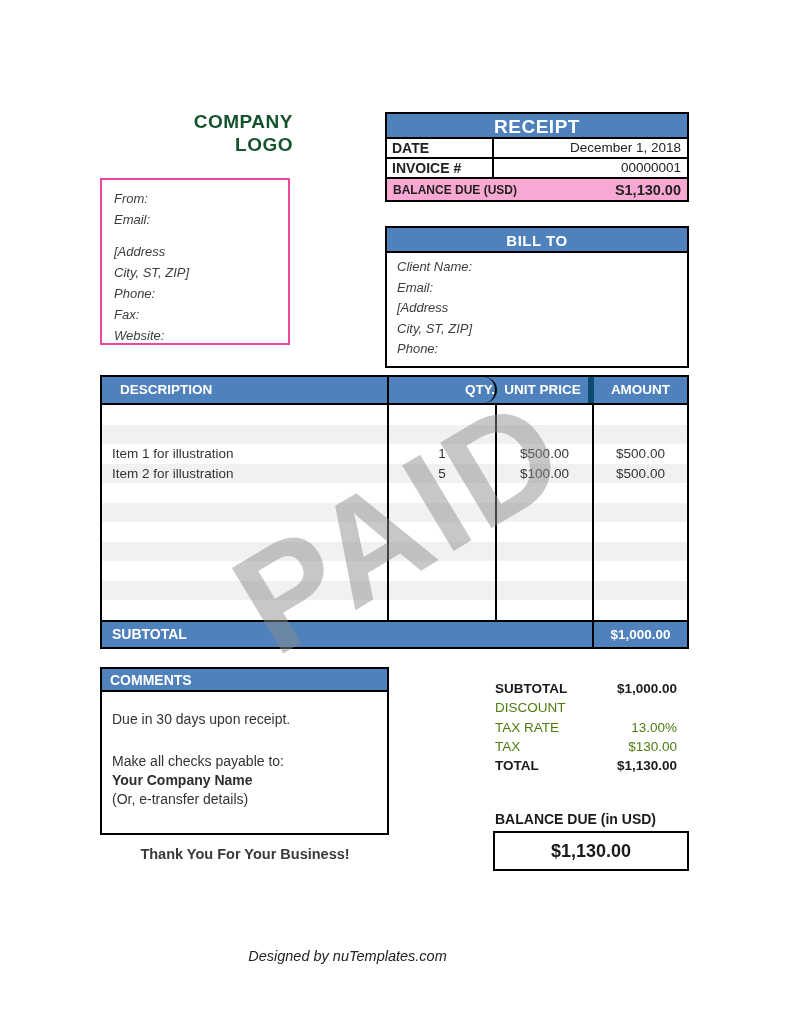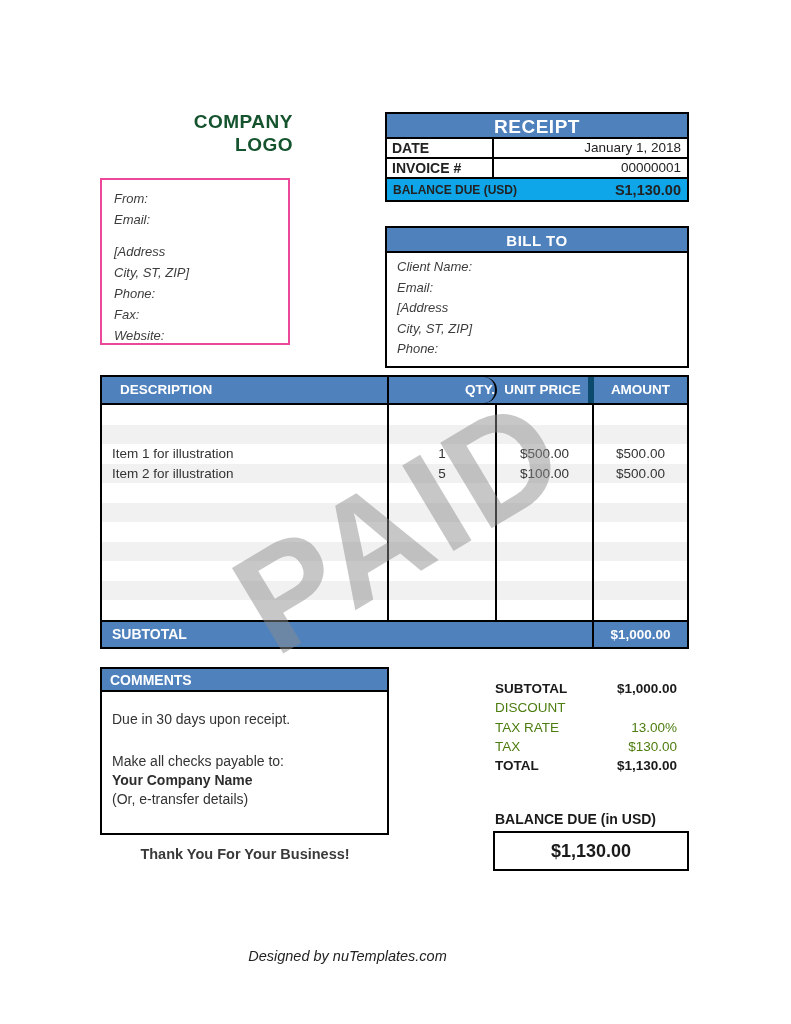--- a/index.html
+++ b/index.html
@@ -20,21 +20,21 @@
   .addr-gap { height:11px; }
 
   
   .receipt-table { left:385px; top:112px; width:304px; border:2px solid #000; background:#fff; }
   .receipt-title { height:25px; background:#4f81bd; color:#fff; font-weight:bold; font-size:19px;
                    text-align:center; line-height:25px; border-bottom:2px solid #000; letter-spacing:.5px; }
   .rh-row { display:flex; height:20px; border-bottom:2px solid #000; }
   .rh-label { width:107px; border-right:2px solid #000; font-weight:bold; font-size:14px;
               line-height:18px; padding-left:5px; }
   .rh-value { flex:1; font-size:13.5px; line-height:18px; text-align:right; padding-right:6px; }
-  .rh-balance { display:flex; height:21px; background:#0ea5e9; align-items:center;
+  .rh-balance { display:flex; height:21px; background:#f9a8d4; align-items:center;
                 justify-content:space-between; padding:0 6px; }
   .rh-balance .bl { font-weight:bold; font-size:12px; }
   .rh-balance .bv { font-weight:bold; font-size:14.5px; }
 
   
   .billto-box { left:385px; top:226px; width:304px; border:2px solid #000; }
   .box-header { height:25px; background:#4f81bd; color:#fff; font-weight:bold; font-size:15px;
                 text-align:center; line-height:25px; border-bottom:2px solid #000; letter-spacing:.5px; }
   .billto-body { padding:4px 10px 6px 10px; }
   .billto-body .addr-line { line-height:20.5px; }
@@ -108,21 +108,21 @@
       <div class="addr-line">Phone:</div>
       <div class="addr-line">Fax:</div>
       <div class="addr-line">Website:</div>
     </div>
 </div>
 
 <div class="abs receipt-table">
   <div class="receipt-title">RECEIPT</div>
   <div class="rh-row">
     <div class="rh-label">DATE</div>
-    <div class="rh-value">January 1, 2018</div>
+    <div class="rh-value">December 1, 2018</div>
   </div>
   <div class="rh-row">
     <div class="rh-label">INVOICE #</div>
     <div class="rh-value">00000001</div>
   </div>
   <div class="rh-balance">
     <span class="bl">BALANCE DUE (USD)</span>
     <span class="bv">S1,130.00</span>
   </div>
 </div>

